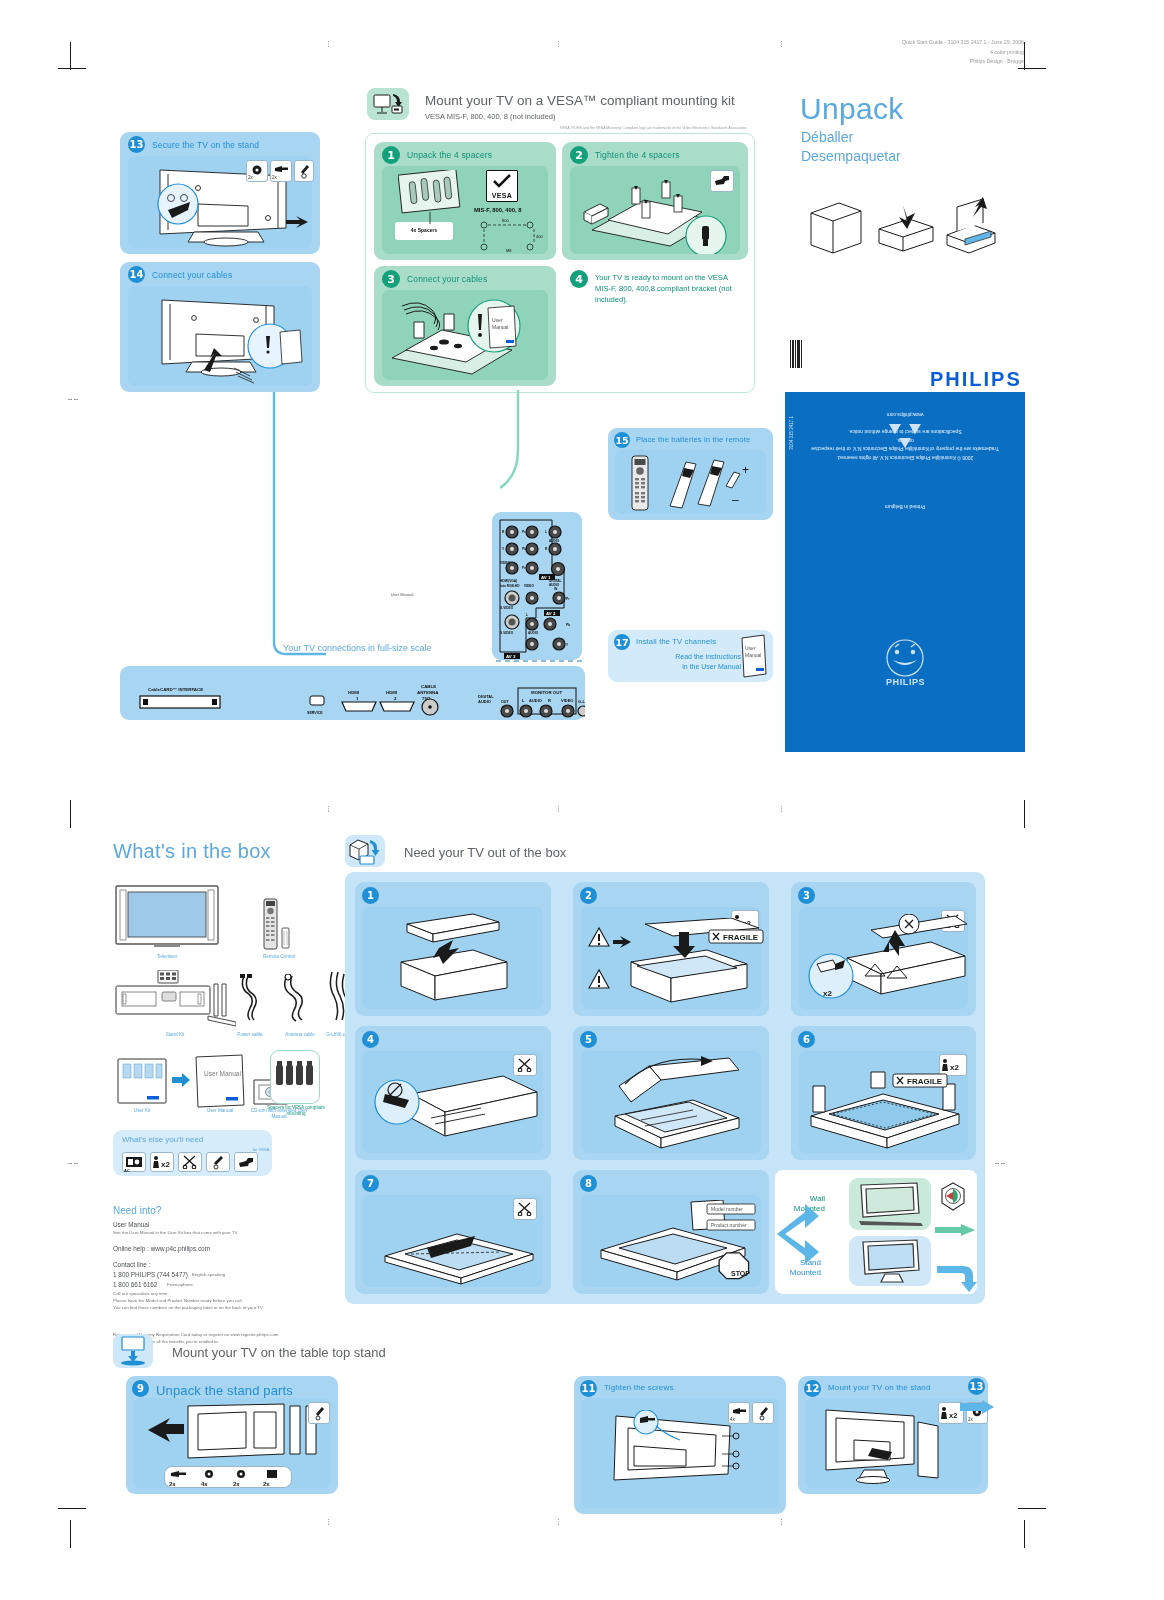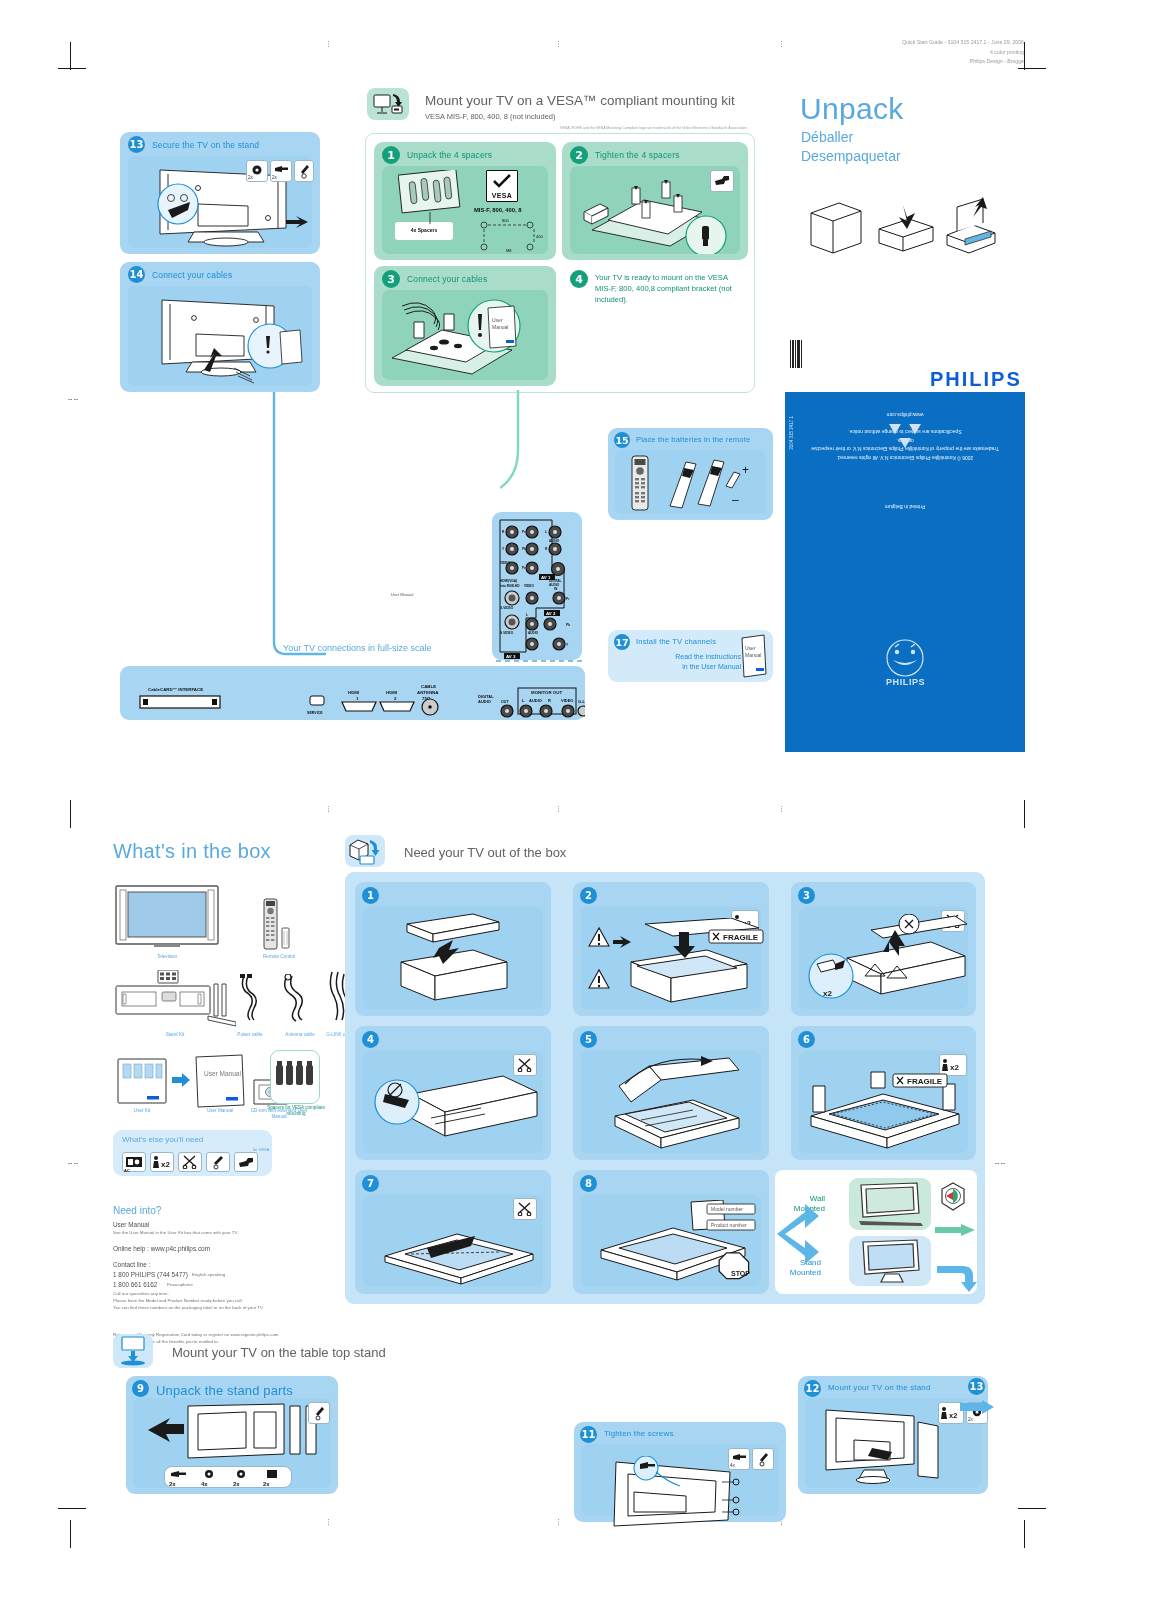--- a/index.html
+++ b/index.html
@@ -1127,21 +1127,21 @@
           <text x="4" y="19">2x</text>
             <text x="36" y="19">4x</text>
             <text x="68" y="19">2x</text>
             <text x="98" y="19">2x</text>
         </g>
       </svg>
     </div>
   </div>
 
 
-  <div class="panel panel-blue" style="left:574px; top:1422px; width:212px; height:100px;">
+  <div class="panel panel-blue" style="left:574px; top:1376px; width:212px; height:138px;">
     <div class="step-num sn-blue" style="left:6px; top:4px; width:17px; height:17px; font-size:10px;">11</div>
     <div class="step-title" style="left:30px; top:7px; font-size:8px;">Tighten the screws</div>
     <div class="inner-blue" style="left:7px; top:22px; right:7px; bottom:6px;"></div>
     <svg class="ill" style="left:16px; top:34px;" width="180" height="78" viewBox="0 0 180 78">
       <g fill="#fff" stroke="#1a1a1a" stroke-width="1" stroke-linejoin="round">
         <path d="M26 6 L140 16 L138 64 L24 70 Z"></path>
         <path d="M38 18 L126 25 L125 56 L38 60 Z"></path>
         <path d="M44 36 L96 40 L96 56 L44 56 Z"></path>
       </g>
       <g fill="none" stroke="#1a1a1a" stroke-width="1">

